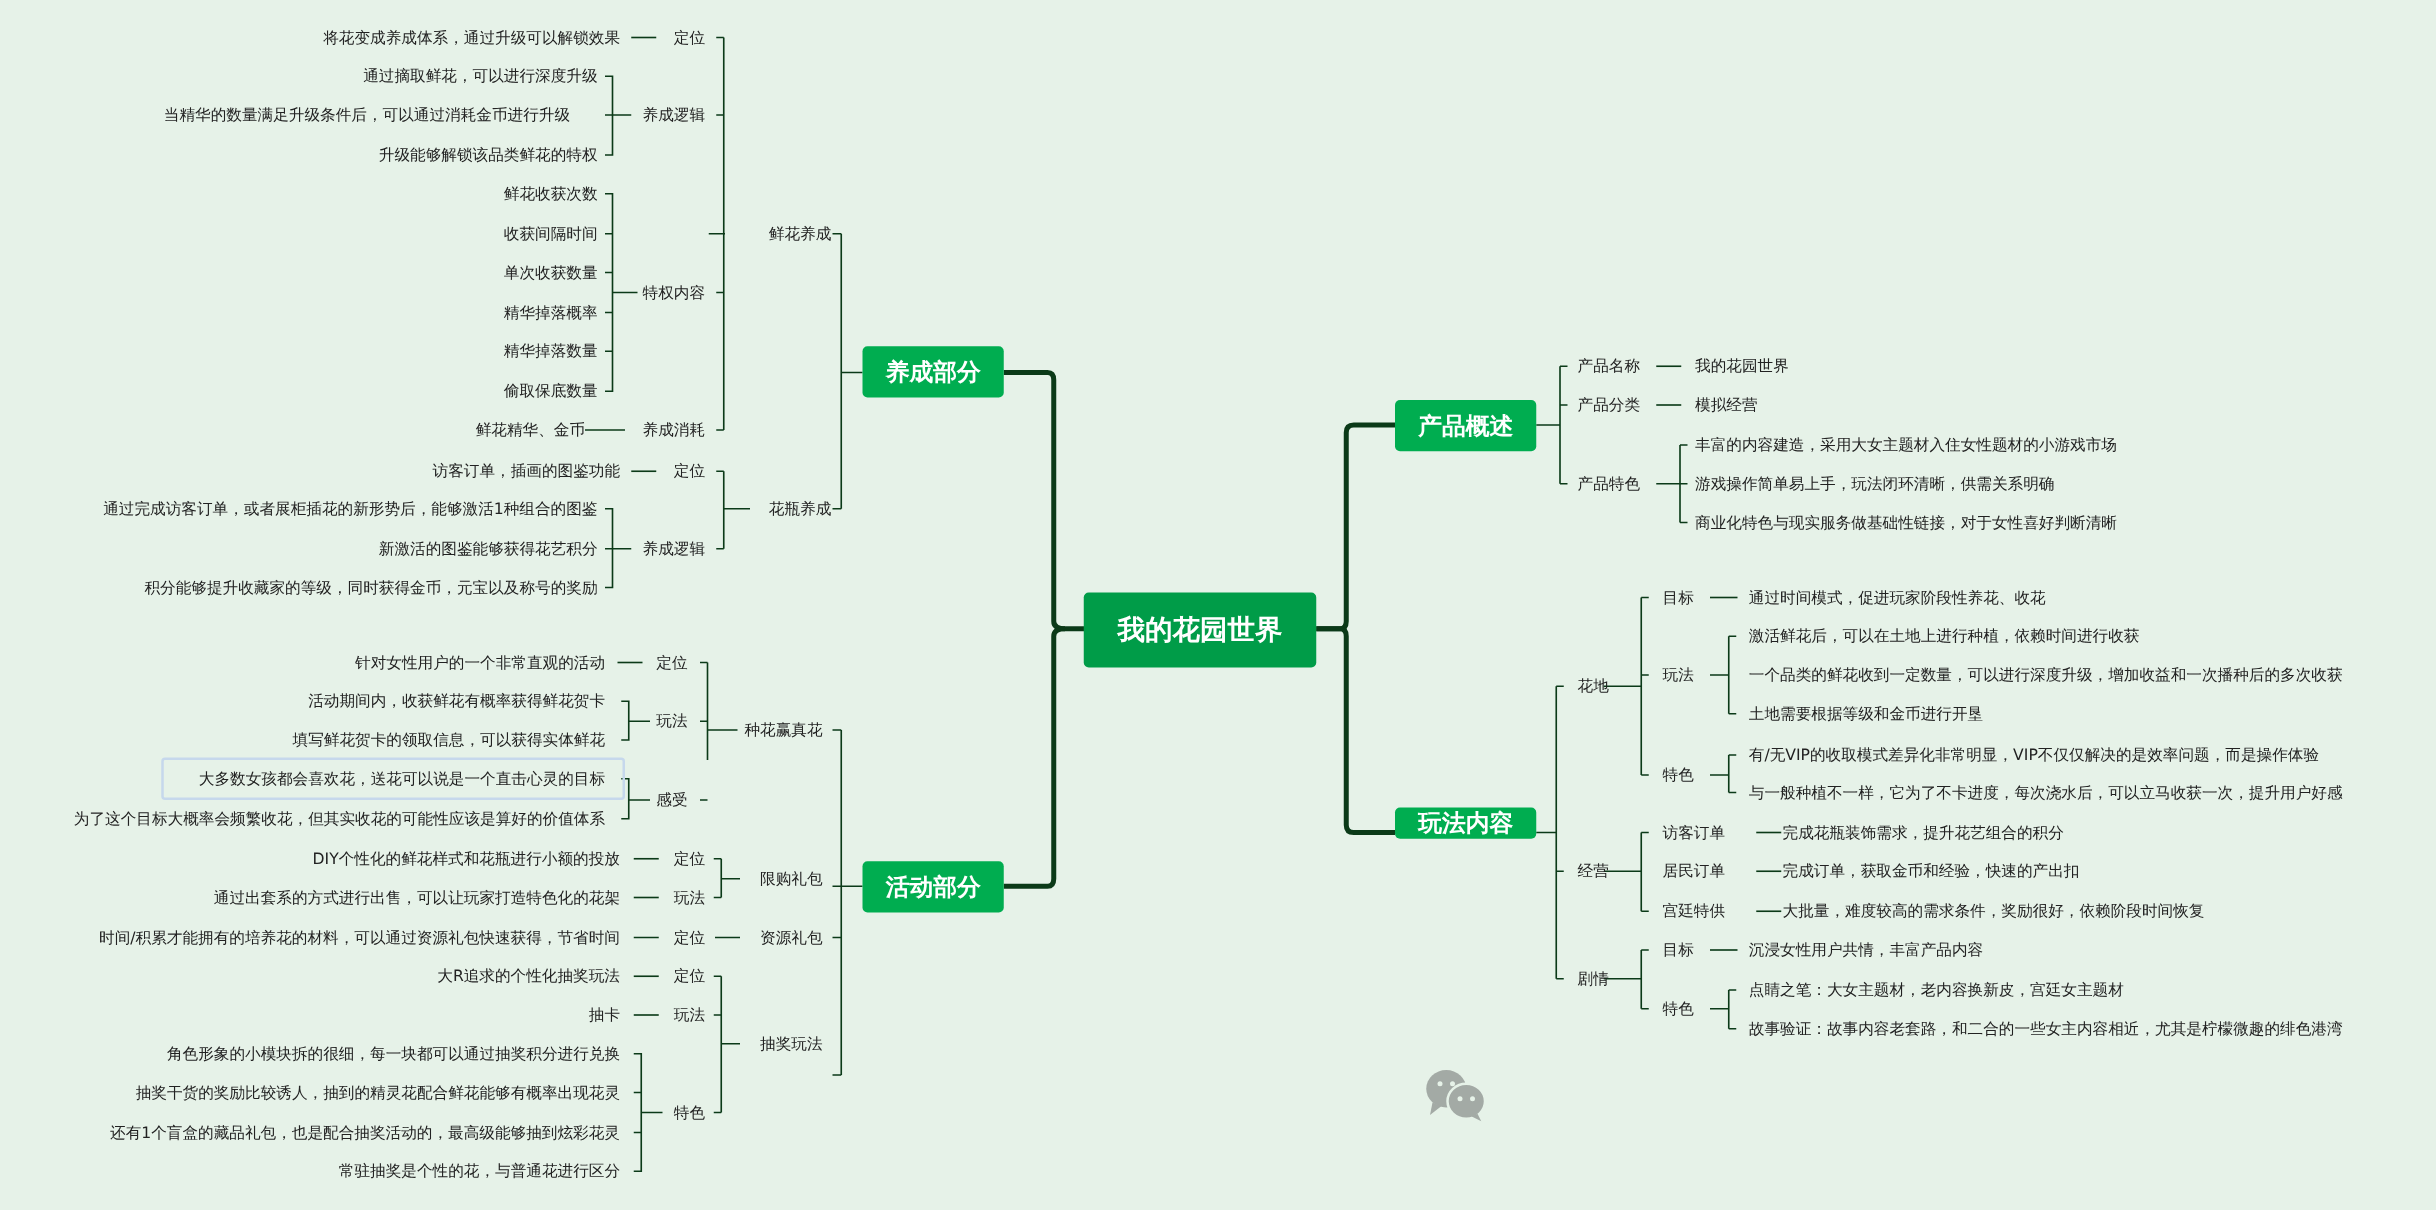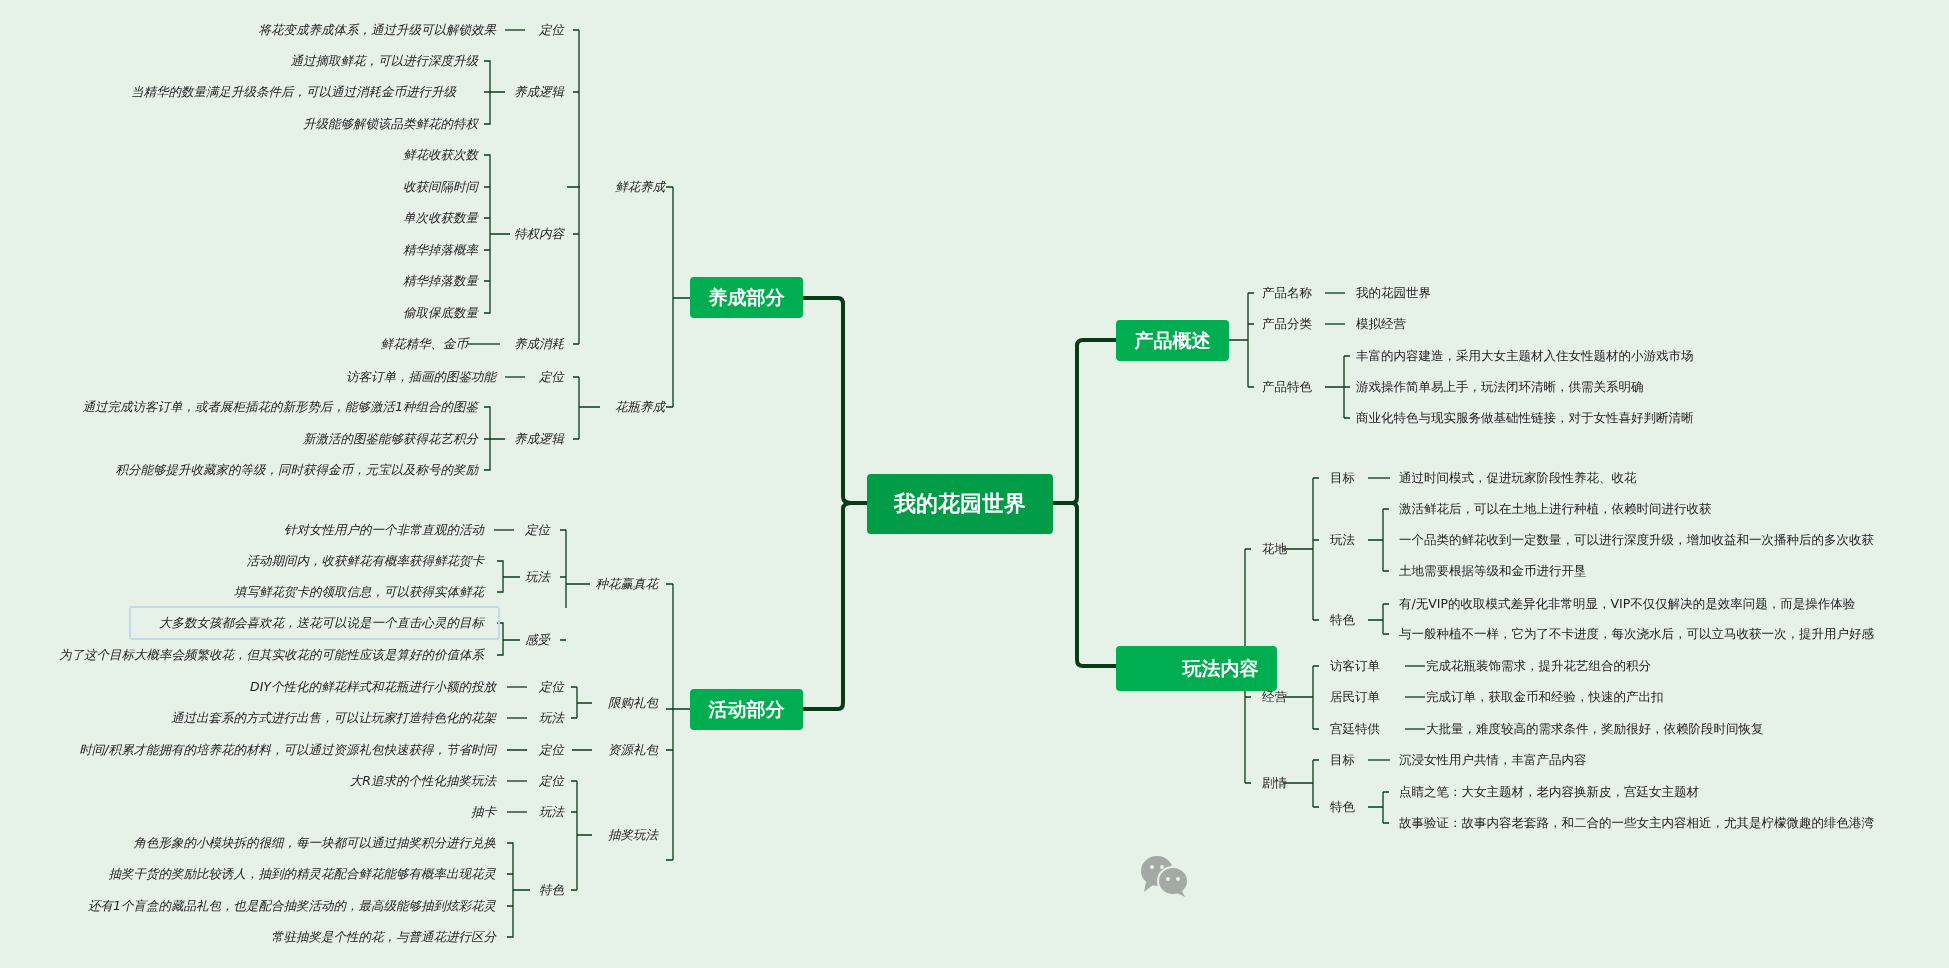--- a/index.html
+++ b/index.html
@@ -1,20 +1,20 @@
 <!DOCTYPE html>
 <html><head>
 <meta charset="utf-8">
 <style>
   html, body { margin:0; padding:0; }
   body { width:1949px; height:968px; background:#e6f2e8; position:relative; overflow:hidden;
          font-family:"DejaVu Sans","Liberation Sans",sans-serif; }
   #lines { position:absolute; left:0; top:0; width:1949px; height:968px; pointer-events:none; }
   .t { position:absolute; font-size:12.5px; color:#222; white-space:nowrap; line-height:16px; }
-  .r { text-align:center; transform:translateX(-100%);font-style:italic; }
+  .r { text-align:center; transform:translateX(-100%); }
   .node { position:absolute; background:#00ad50; color:#fff; font-weight:bold; border-radius:4px;
           display:flex; align-items:center; justify-content:center; font-size:19px; }
   .root { background:#009c48; font-size:22px; }
   .hl { position:absolute; border:2px solid #c6d8ec; border-radius:3px; }
   .wm { position:absolute; left:1190px; top:856px; color:#a3aaa5; font-size:46px; display:flex; align-items:center; gap:10px; }
 </style>
 </head>
 <body>
 
 <svg id="lines" viewBox="0 0 1949 968">
@@ -89,21 +89,21 @@
   </div>
 <div class="node" style="left:690px;top:277px;width:113px;height:41px;">
     <span>养成部分</span>
   </div>
 <div class="node" style="left:690px;top:689px;width:113px;height:41px;">
     <span>活动部分</span>
   </div>
 <div class="node" style="left:1116px;top:320px;width:113px;height:41px;">
     <span>产品概述</span>
   </div>
-<div class="node" style="left:1116px;top:646px;width:113px;height:45px;padding-left:48px;">
+<div class="node" style="left:1116px;top:646px;width:113px;height:25px;">
     <span>玩法内容</span>
   </div>
 
 <div class="t r" style="left:665px;top:179px">鲜花养成</div>
 <div class="t r" style="left:564px;top:22px">定位</div>
 <div class="t r" style="left:496px;top:22px">将花变成养成体系，通过升级可以解锁效果</div>
 <div class="t r" style="left:564px;top:84px">养成逻辑</div>
 <div class="t r" style="left:478px;top:53px">通过摘取鲜花，可以进行深度升级</div>
 <div class="t r" style="left:456px;top:84px">当精华的数量满足升级条件后，可以通过消耗金币进行升级</div>
 <div class="t r" style="left:478px;top:116px">升级能够解锁该品类鲜花的特权</div>

